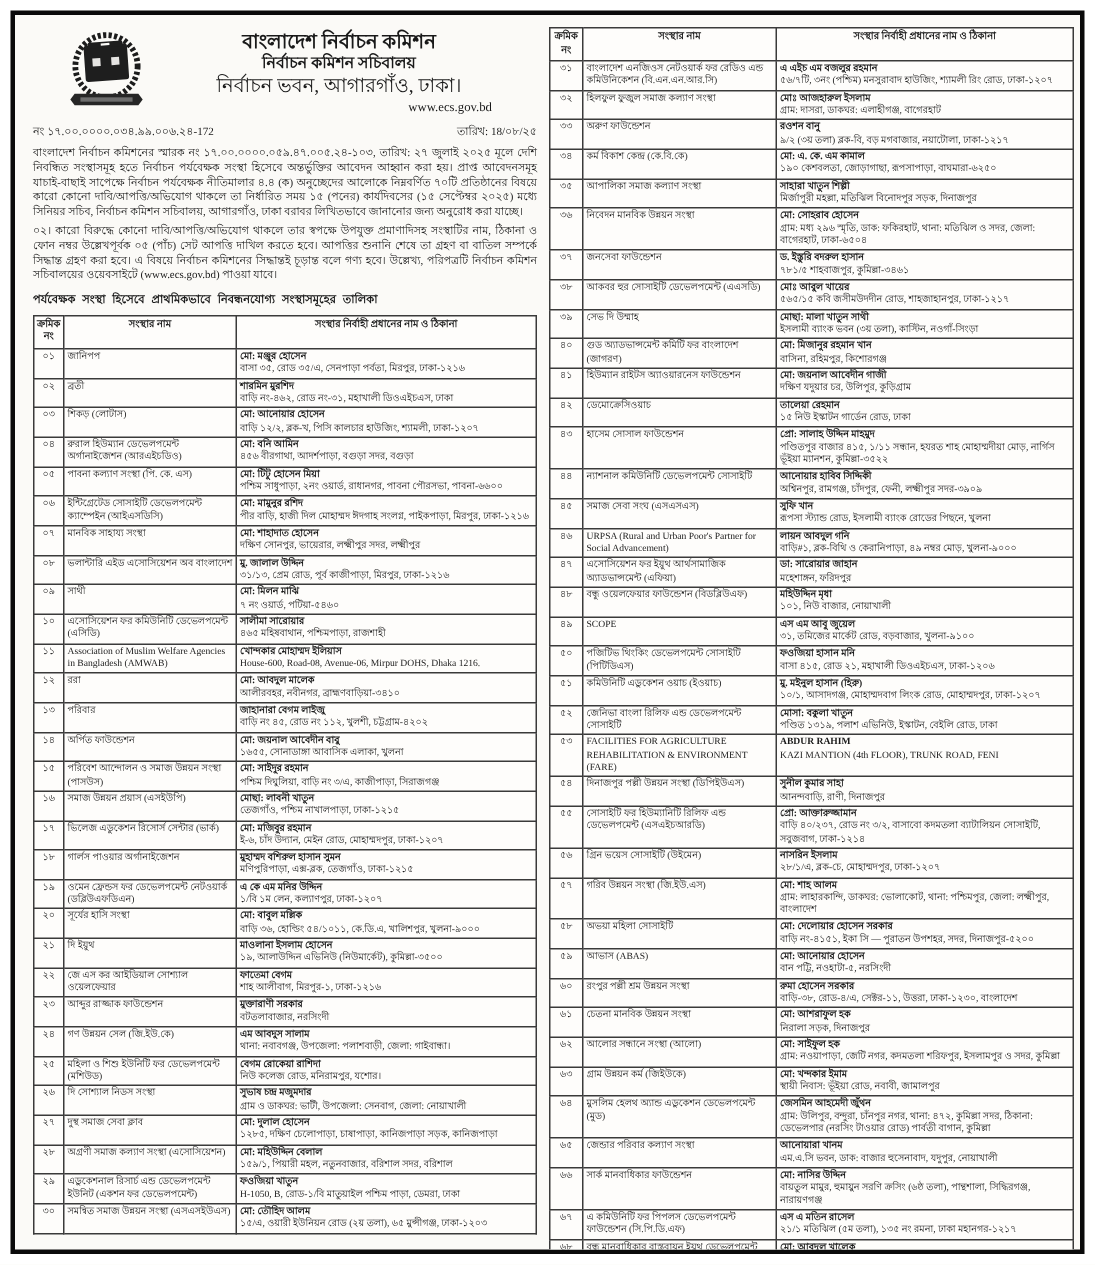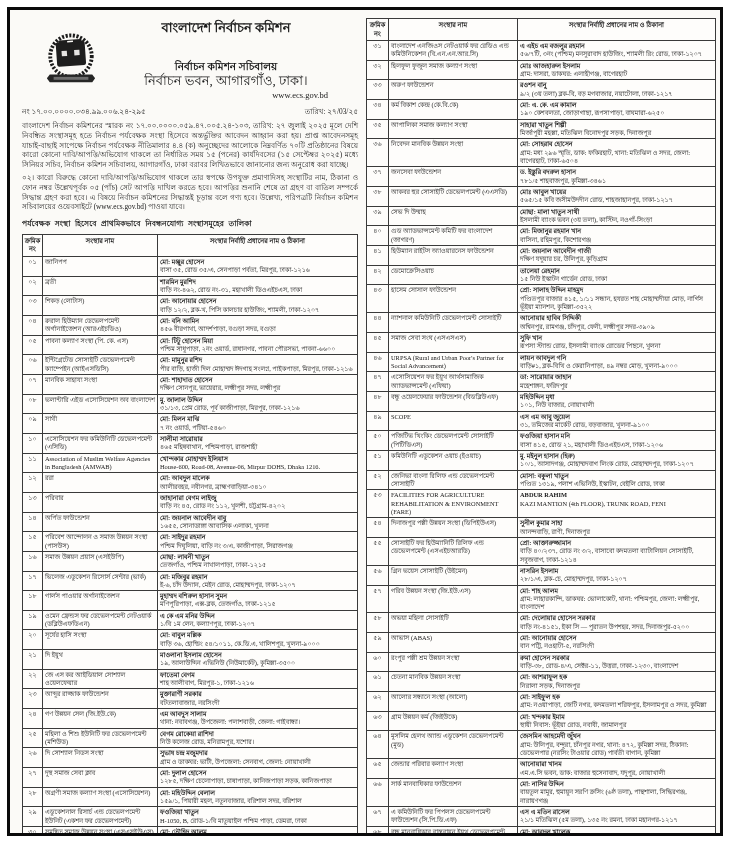--- a/index.html
+++ b/index.html
@@ -13,21 +13,21 @@
     box-sizing:border-box;overflow:hidden;
   }
   .content{display:flex;gap:8px;padding:8px 10px 6px 12px;box-sizing:border-box;}
   .col-left{width:336px;flex:0 0 336px;}
   .col-right{width:350px;flex:0 0 350px;}
 
   
   .letterhead{display:flex;align-items:center;gap:24px;margin:2px 0 6px 20px;}
   .lh-text{flex:1;text-align:center;line-height:1.25;margin-right:30px;}
   .lh-org{font-size:13px;font-weight:bold;}
-  .lh-sec{font-size:10.5px;font-weight:bold;margin-top:24px;}
+  .lh-sec{font-size:10.5px;font-weight:bold;}
   .lh-addr{font-size:13px;}
   .lh-web{font-size:8.5px;text-align:right;}
   .emblem{width:58px;height:56px;flex:0 0 58px;}
 
   .circ-title{text-align:center;font-size:8.2px;font-weight:bold;margin:4px 0 5px 0;}
   .refline{display:flex;justify-content:space-between;font-size:7.4px;margin:0 0 3px 0;}
   .para{font-size:7.3px;line-height:1.32;text-align:justify;margin-bottom:4px;}
   .list-title{font-size:7.6px;font-weight:bold;margin:5px 0 4px 0;font-family:Liberation Mono, monospace;}
 
   
@@ -68,22 +68,22 @@
         <div class="lh-text">
           <div class="lh-org">বাংলাদেশ নির্বাচন কমিশন</div>
           <div class="lh-sec">নির্বাচন কমিশন সচিবালয়</div>
           <div class="lh-addr">নির্বাচন ভবন, আগারগাঁও, ঢাকা।</div>
           <div class="lh-web">www.ecs.gov.bd</div>
         </div>
       </div>
 
 
       <div class="refline">
-        <span>নং ১৭.০০.০০০০.০৩৪.৯৯.০০৬.২৪-২৯৫</span>
-        <span>তারিখ: ২৭/03/২৫</span>
+        <span>নং ১৭.০০.০০০০.০৩৪.৯৯.০০৬.২৪-172</span>
+        <span>তারিখ: 18/০৮/২৫</span>
       </div>
 
       <div class="para">বাংলাদেশ নির্বাচন কমিশনের স্মারক নং ১৭.০০.০০০০.০৫৯.৪৭.০০৫.২৪-১০৩, তারিখ: ২৭ জুলাই ২০২৫ মূলে দেশি নিবন্ধিত সংস্থাসমূহ হতে নির্বাচন পর্যবেক্ষক সংস্থা হিসেবে অন্তর্ভুক্তির আবেদন আহ্বান করা হয়। প্রাপ্ত আবেদনসমূহ যাচাই-বাছাই সাপেক্ষে নির্বাচন পর্যবেক্ষক নীতিমালার ৪.৪ (ক) অনুচ্ছেদের আলোকে নিম্নবর্ণিত ৭০টি প্রতিষ্ঠানের বিষয়ে কারো কোনো দাবি/আপত্তি/অভিযোগ থাকলে তা নির্ধারিত সময় ১৫ (পনের) কার্যদিবসের (১৫ সেপ্টেম্বর ২০২৫) মধ্যে সিনিয়র সচিব, নির্বাচন কমিশন সচিবালয়, আগারগাঁও, ঢাকা বরাবর লিখিতভাবে জানানোর জন্য অনুরোধ করা যাচ্ছে।</div>
       <div class="para">০২। কারো বিরুদ্ধে কোনো দাবি/আপত্তি/অভিযোগ থাকলে তার স্বপক্ষে উপযুক্ত প্রমাণাদিসহ সংস্থাটির নাম, ঠিকানা ও ফোন নম্বর উল্লেখপূর্বক ০৫ (পাঁচ) সেট আপত্তি দাখিল করতে হবে। আপত্তির শুনানি শেষে তা গ্রহণ বা বাতিল সম্পর্কে সিদ্ধান্ত গ্রহণ করা হবে। এ বিষয়ে নির্বাচন কমিশনের সিদ্ধান্তই চূড়ান্ত বলে গণ্য হবে। উল্লেখ্য, পরিপত্রটি নির্বাচন কমিশন সচিবালয়ের ওয়েবসাইটে (www.ecs.gov.bd) পাওয়া যাবে।</div>
 
       <div class="list-title">পর্যবেক্ষক সংস্থা হিসেবে প্রাথমিকভাবে নিবন্ধনযোগ্য সংস্থাসমূহের তালিকা</div>
 
       <table class="orgs">
         <thead>
           <tr>

